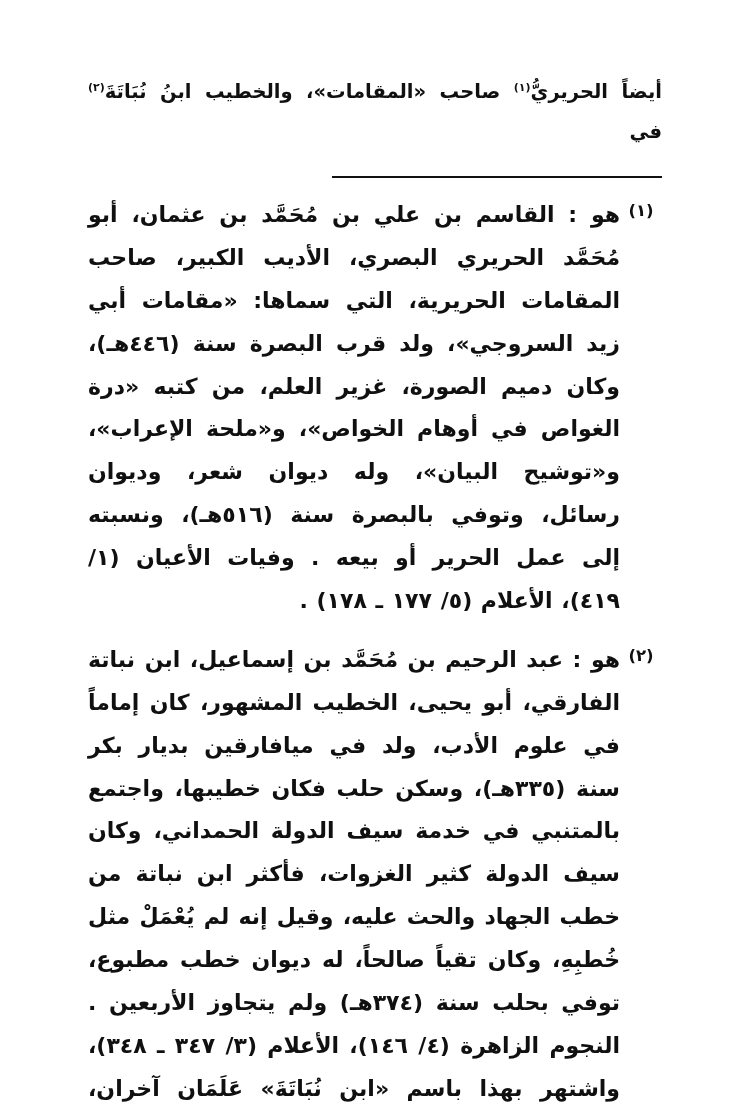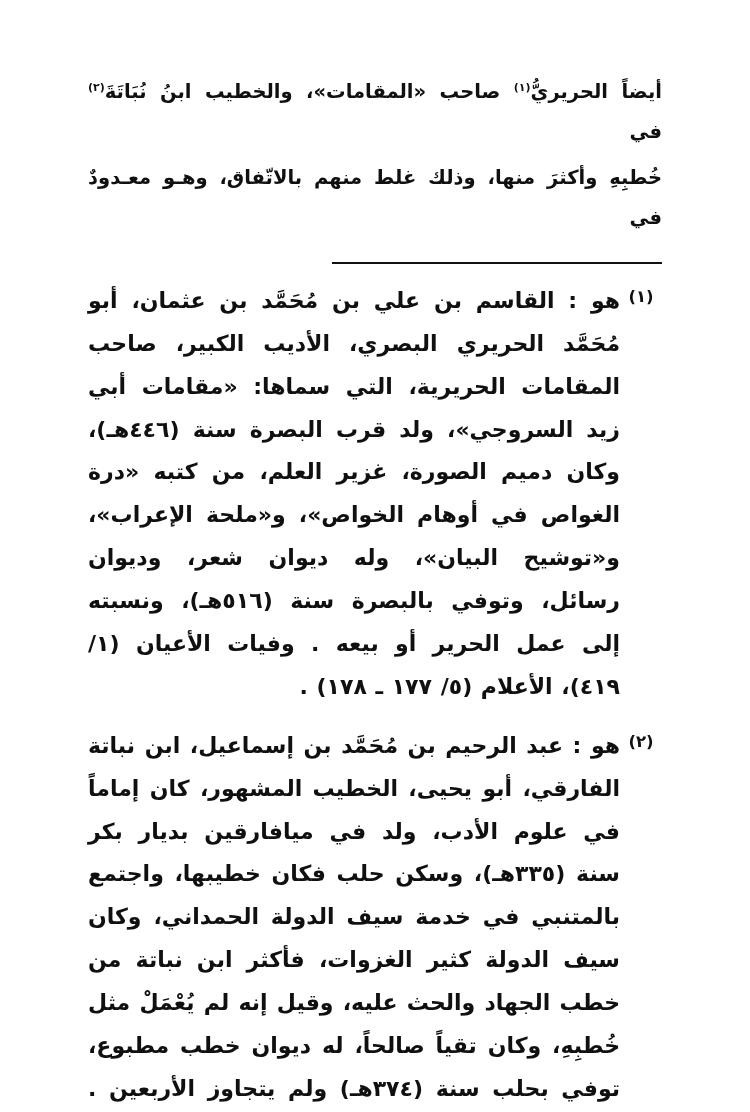--- a/index.html
+++ b/index.html
@@ -85,21 +85,20 @@
   }
   .spacer-flex { flex: 1 1 auto; }
 </style>
 </head>
 <body>
 
 <div class="page">
 
   <div class="body-text">
     <p><span>أيضاً الحريريُّ</span><span class="sup">(١)</span><span> صاحب «المقامات»، والخطيب ابنُ نُبَاتَةَ</span><span class="sup">(٢)</span><span> في</span></p>
-    <p>خُطبِهِ وأكثرَ منها، وذلك غلط منهم بالاتّفاق، وهـو معـدودٌ في</p>
   </div>
 
   <hr class="rule">
 
   <div class="notes">
 
     <div class="note">
       <div class="note-marker">(١)</div>
       <div class="note-body">هو : القاسم بن علي بن مُحَمَّد بن عثمان، أبو مُحَمَّد الحريري البصري، الأديب الكبير، صاحب المقامات الحريرية، التي سماها: «مقامات أبي زيد السروجي»، ولد قرب البصرة سنة (٤٤٦هـ)، وكان دميم الصورة، غزير العلم، من كتبه «درة الغواص في أوهام الخواص»، و«ملحة الإعراب»، و«توشيح البيان»، وله ديوان شعر، وديوان رسائل، وتوفي بالبصرة سنة (٥١٦هـ)، ونسبته إلى عمل الحرير أو بيعه . وفيات الأعيان (١/ ٤١٩)، الأعلام (٥/ ١٧٧ ـ ١٧٨) .</div>
     </div>

